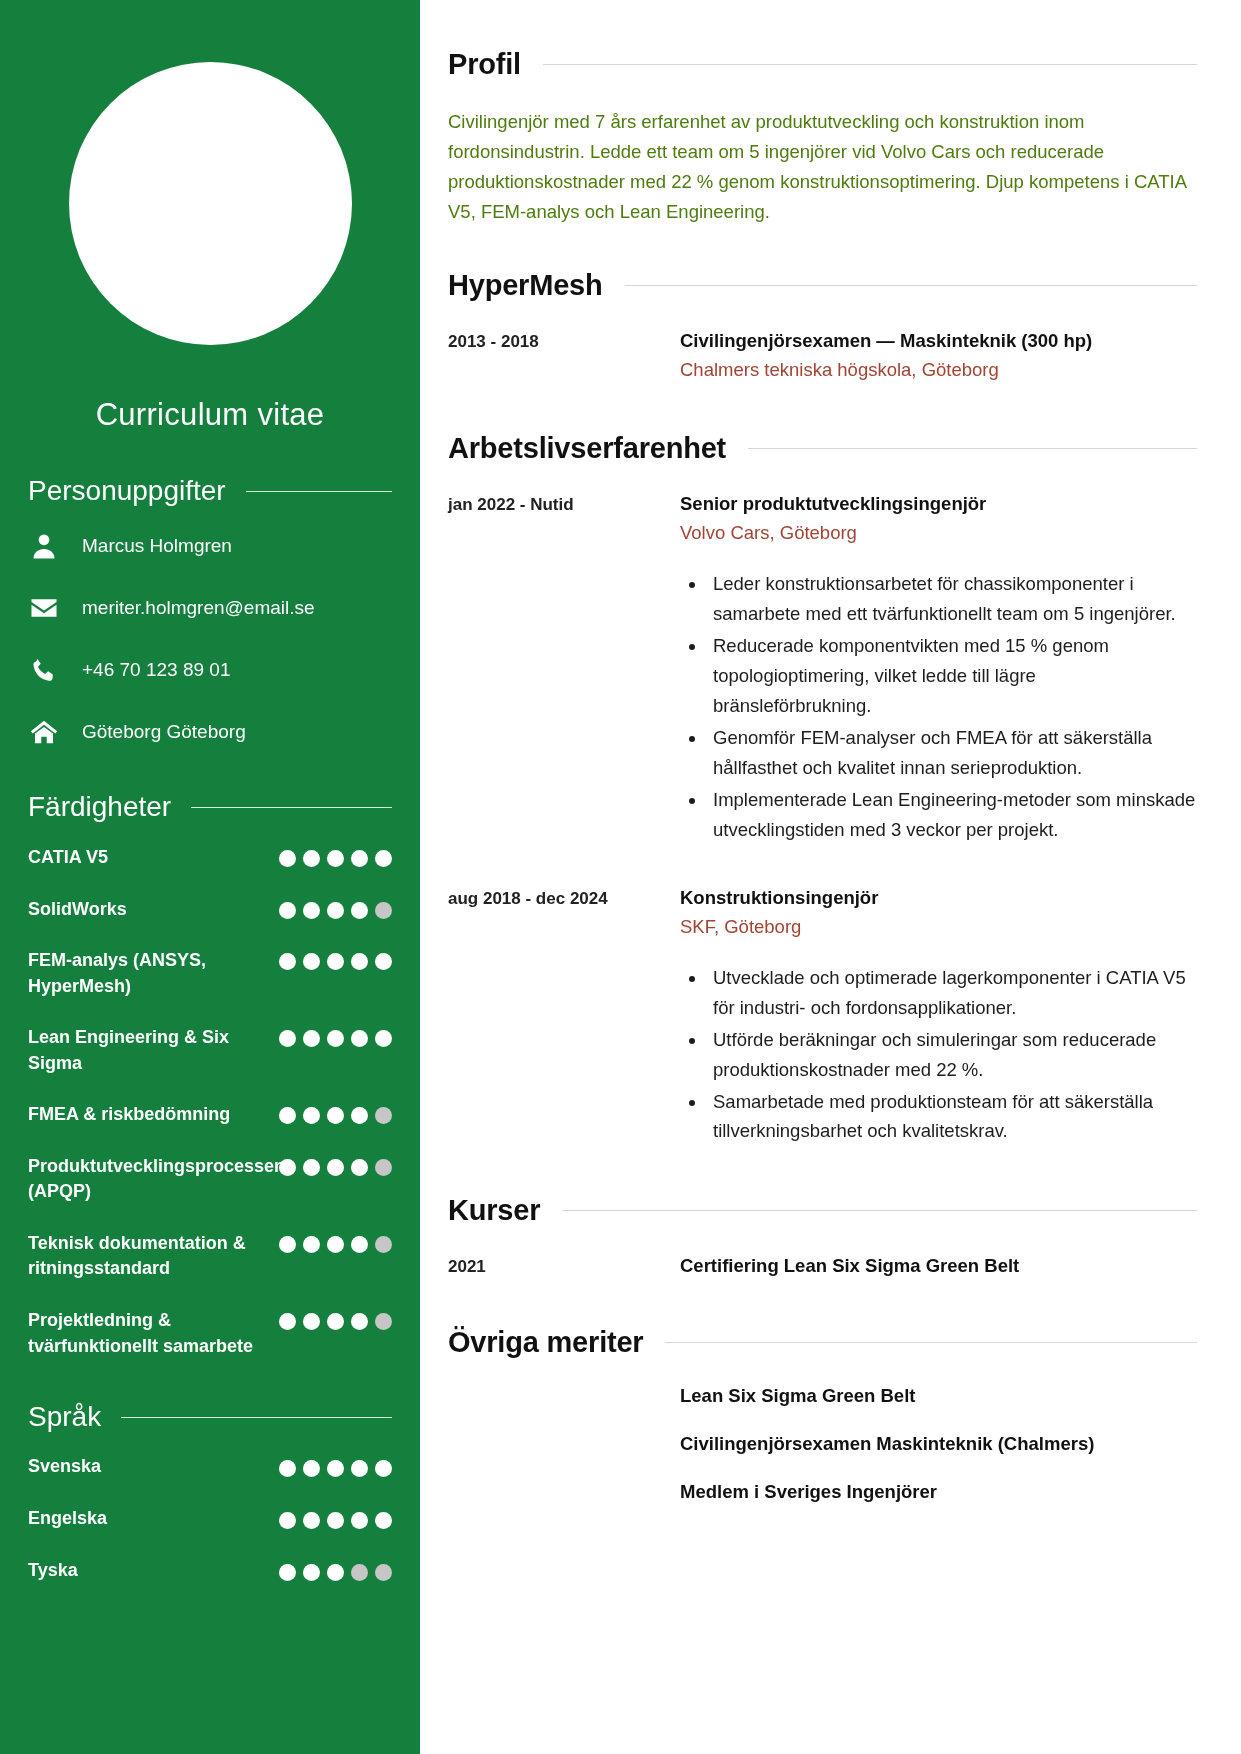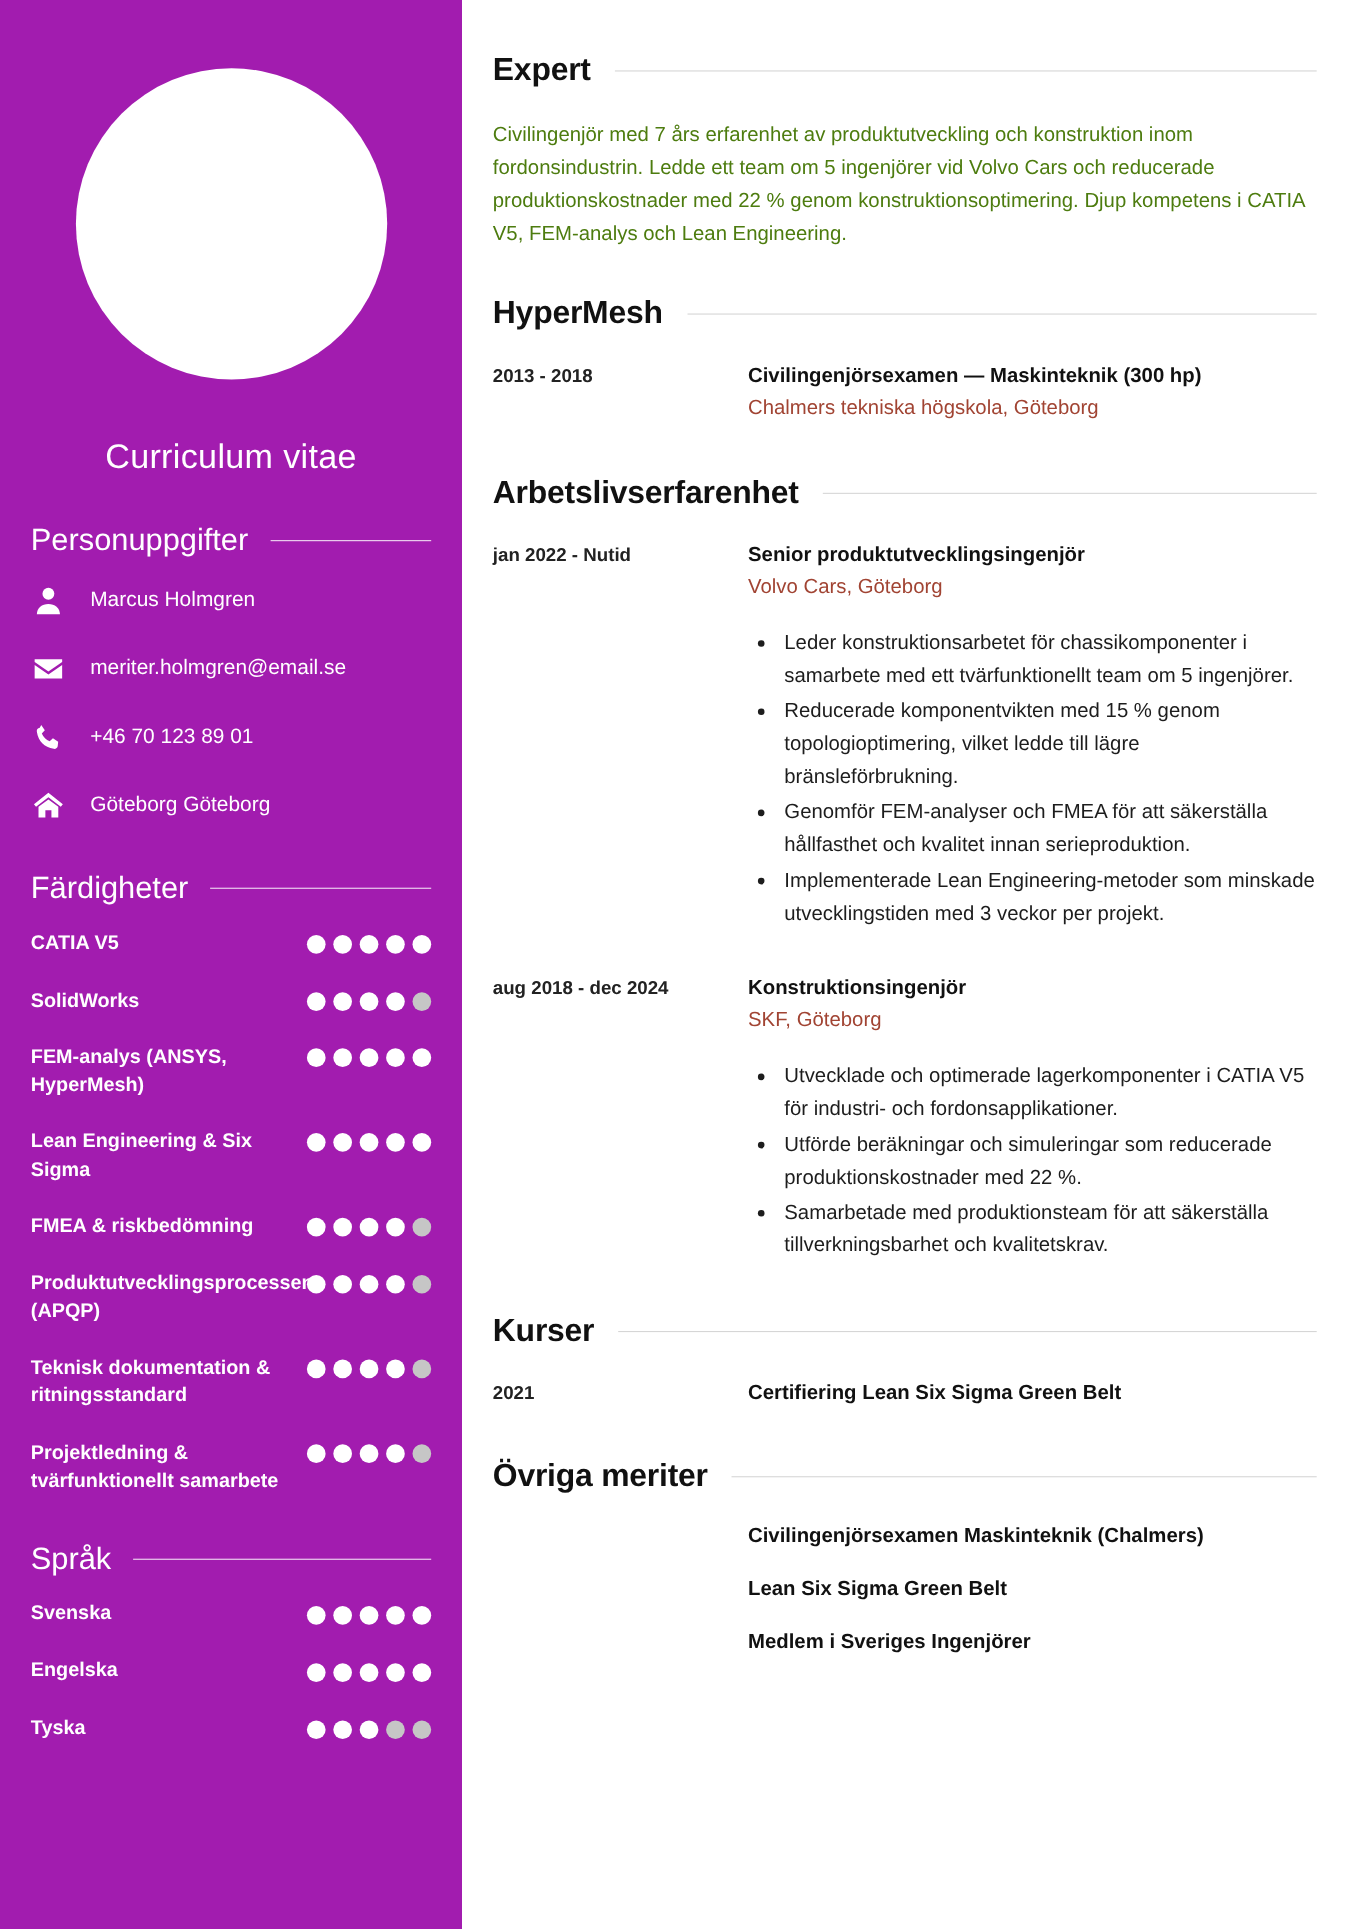--- a/index.html
+++ b/index.html
@@ -9,21 +9,21 @@
     background:#ffffff;
     color:#222;
     display:flex;
     overflow:hidden;
   }
 
   
   .sidebar {
     width:420px;
     min-width:420px;
-    background:#a21caf;
+    background:#15803d;
     color:#ffffff;
     padding:0 28px 30px 28px;
     position:relative;
   }
   .photo-wrap { display:flex; justify-content:center; padding-top:62px; }
   .photo {
     width:283px; height:283px;
     border-radius:50%;
     background:#ffffff;
   }
@@ -342,21 +342,21 @@
         </span>
       </div>
     </div>
 
 </aside>
 
 <main class="main">
 
   <section>
     <div class="sec-head">
-      <span class="txt">Expert</span>
+      <span class="txt">Profil</span>
       <span class="rule"></span>
     </div>
     <p class="profile-text">Civilingenjör med 7 års erfarenhet av produktutveckling och konstruktion inom fordonsindustrin. Ledde ett team om 5 ingenjörer vid Volvo Cars och reducerade produktionskostnader med 22 % genom konstruktionsoptimering. Djup kompetens i CATIA V5, FEM-analys och Lean Engineering.</p>
   </section>
 
   <section>
     <div class="sec-head">
       <span class="txt">HyperMesh</span>
       <span class="rule"></span>
     </div>
@@ -425,25 +425,25 @@
   </section>
 
   <section>
     <div class="sec-head">
       <span class="txt">Övriga meriter</span>
       <span class="rule"></span>
     </div>
     <div id="merits-list">
         <div class="merit-row">
           <div class="merit-spacer"></div>
-          <div class="merit-text">Civilingenjörsexamen Maskinteknik (Chalmers)</div>
+          <div class="merit-text">Lean Six Sigma Green Belt</div>
         </div>
         <div class="merit-row">
           <div class="merit-spacer"></div>
-          <div class="merit-text">Lean Six Sigma Green Belt</div>
+          <div class="merit-text">Civilingenjörsexamen Maskinteknik (Chalmers)</div>
         </div>
         <div class="merit-row">
           <div class="merit-spacer"></div>
           <div class="merit-text">Medlem i Sveriges Ingenjörer</div>
         </div>
       </div>
   </section>
 
 </main>
 

